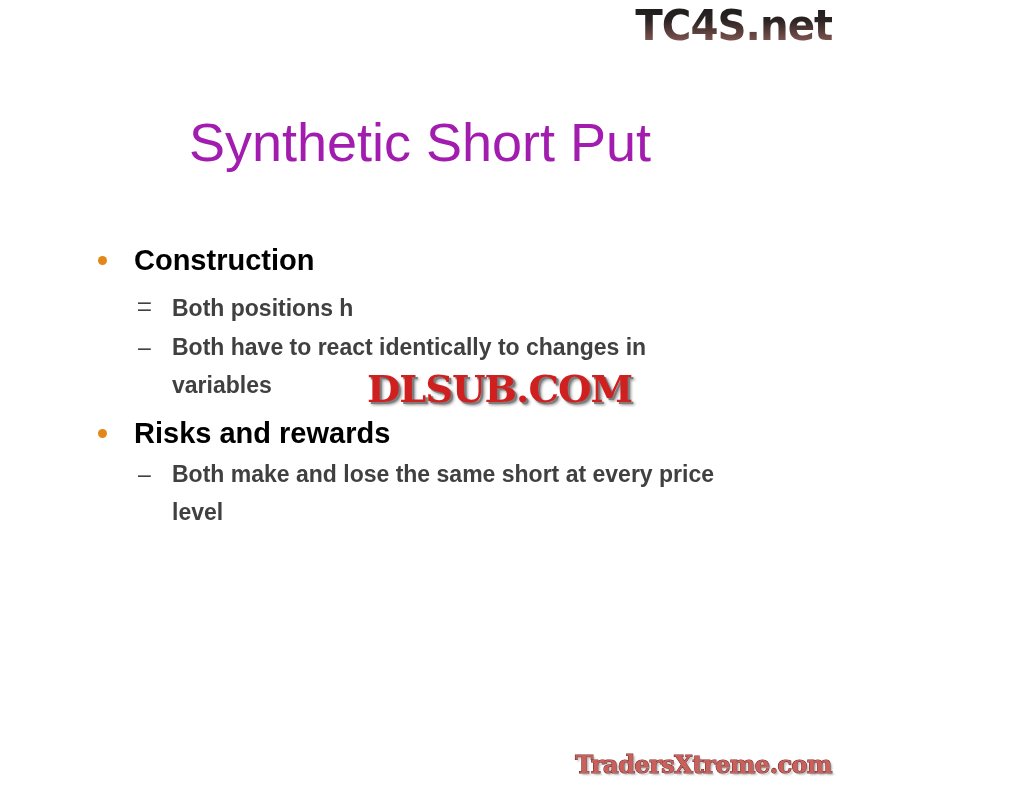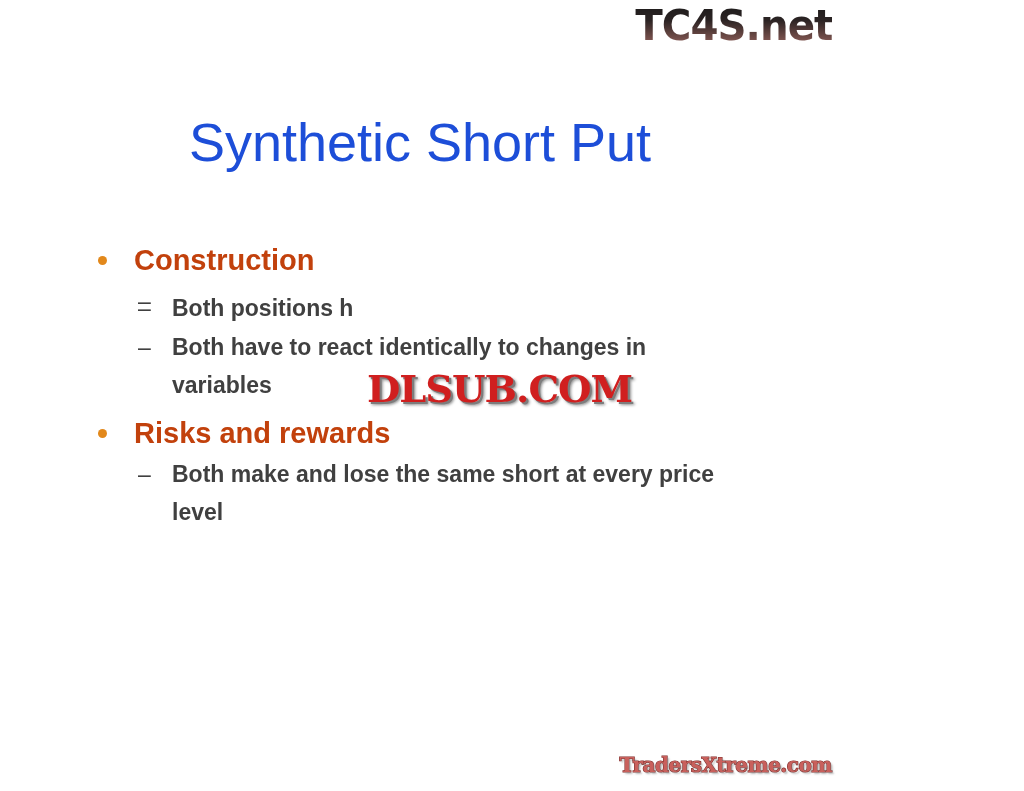--- a/index.html
+++ b/index.html
@@ -39,39 +39,39 @@
     white-space: nowrap;
   }
 
   
   #slide-title {
     position: absolute;
     left: 0;
     right: 0;
     top: 109px;
     text-align: center;
-    color: #1d4ed8;
+    color: #a21caf;
     font-size: 54px;
     font-weight: normal;
     letter-spacing: 0px;
     line-height: 66px;
     white-space: nowrap;
   }
 
   
   #body {
     position: absolute;
     left: 92px;
     top: 240px;
     right: 120px;
   }
 
   .l1 {
     position: relative;
-    color: #c2410c;
+    color: #000000;
     font-size: 29px;
     font-weight: bold;
     line-height: 40px;
     padding-left: 42px;
     margin-bottom: 2px;
   }
   .l1 .dot {
     position: absolute;
     left: 6px;
     top: 16px;
@@ -130,21 +130,21 @@
     display: inline-block;
   }
 
   
   #site-mark {
     position: absolute;
     right: 8px;
     bottom: 8px;
     font-family: "DejaVu Serif", serif;
     font-weight: bold;
-    font-size: 20px;
+    font-size: 24px;
     line-height: 36px;
     letter-spacing: -0.5px;
     color: #c9605c;
     -webkit-text-stroke: 1.2px #7e2b28;
     paint-order: stroke fill;
     text-shadow: 2px 2px 2px rgba(130,130,130,0.55);
     white-space: nowrap;
   }
 </style>
 </head>

